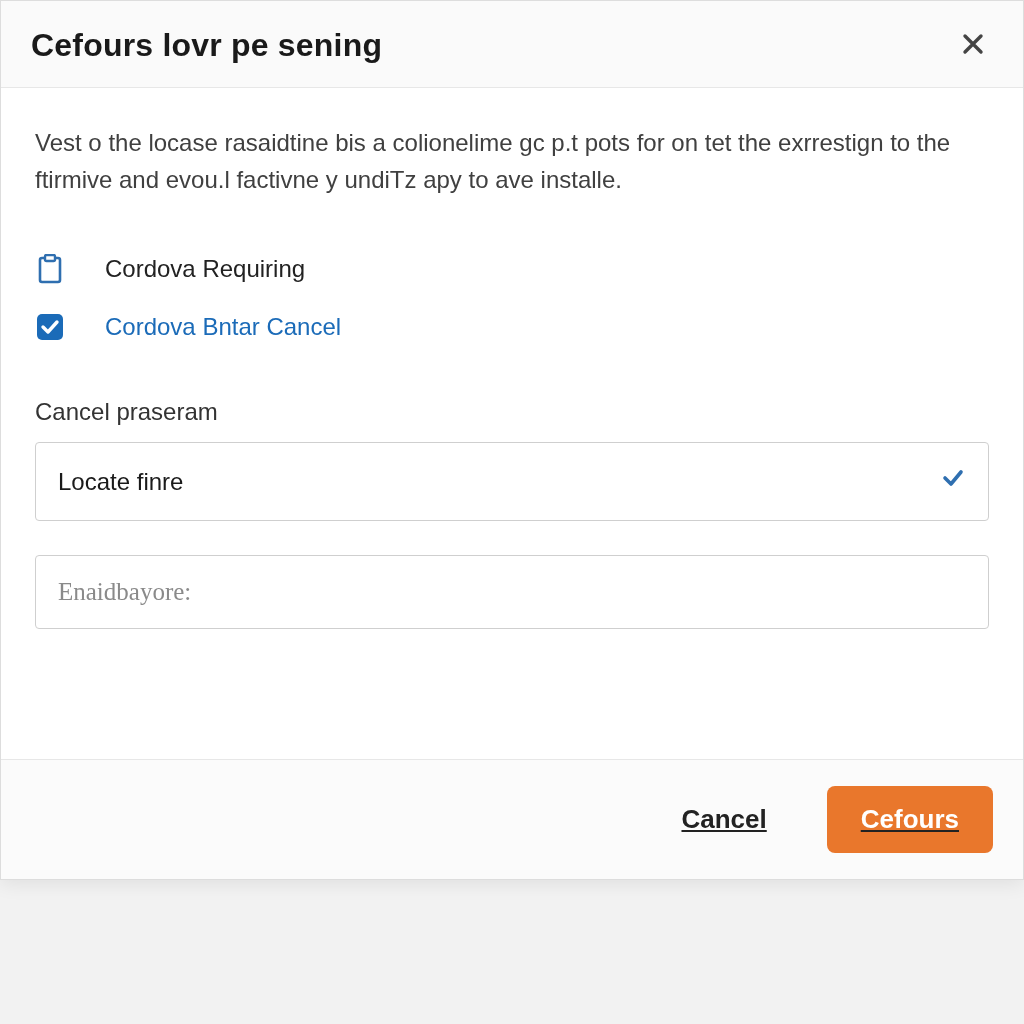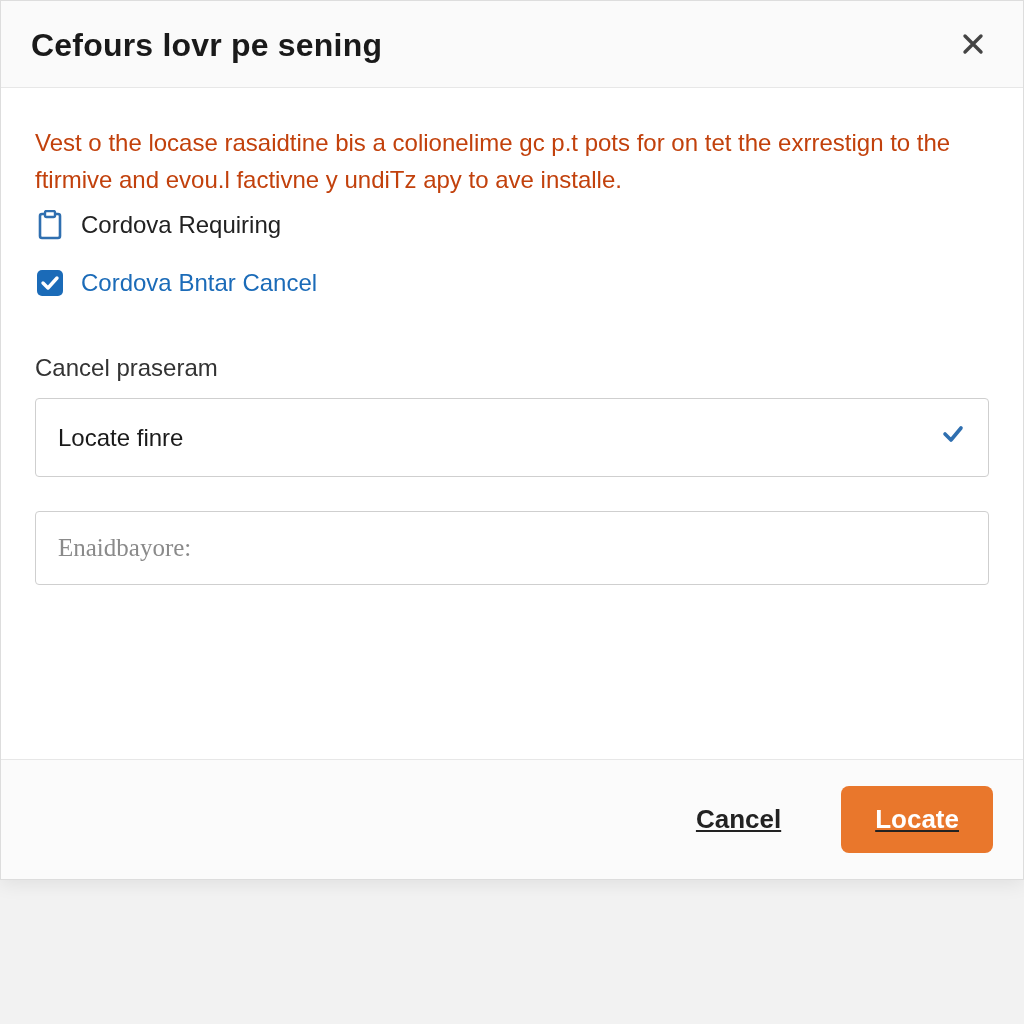--- a/index.html
+++ b/index.html
@@ -13,24 +13,24 @@
     padding: 24px 30px 22px 30px; border-bottom: 1px solid #e7e7e7;
     background: #fafafa;
   }
   .header h1 { font-size: 32px; font-weight: 700; letter-spacing: .2px; color: #1a1a1a; }
   .close-btn {
     width: 40px; height: 40px; display: flex; align-items: center; justify-content: center;
     font-size: 30px; color: #555; cursor: pointer; background: none; border: none;
   }
 
   .body { flex: 1 1 auto; padding: 36px 34px 24px 34px; overflow: auto; }
-  .desc { font-size: 24px; line-height: 1.55; color: #c2410c; }
+  .desc { font-size: 24px; line-height: 1.55; color: #404040; margin-bottom: 44px; }
 
   .optlist { margin-bottom: 40px; }
-  .optrow { display: flex; align-items: center; gap: 16px; padding: 12px 0 16px 0; }
+  .optrow { display: flex; align-items: center; gap: 40px; padding: 12px 0 16px 0; }
   .box-icon, .chk { width: 30px; height: 30px; flex: 0 0 30px; display: inline-flex; align-items: center; justify-content: center; }
   .opt-label { font-size: 24px; }
   .opt-label.link { color: #1b6bb8; cursor: pointer; }
 
   .field { margin-bottom: 34px; }
   .field-label { font-size: 24px; color: #333; margin-bottom: 16px; display: block; }
   .select, .textbox {
     width: 100%; border: 1px solid #cfcfcf; border-radius: 4px;
     padding: 22px 22px; font-size: 24px; color: #333; background: #fff;
     display: flex; align-items: center; justify-content: space-between;
@@ -111,16 +111,16 @@
     <div class="field">
       <div class="textbox">
         <input type="text" placeholder="Enaidbayore:" style="">
       </div>
     </div>
 
   </div>
 
   <div class="footer">
     <button class="btn btn-cancel">Cancel</button>
-    <button class="btn btn-primary">Locate</button>
+    <button class="btn btn-primary">Cefours</button>
   </div>
 
 </div>
 
 </body></html>

